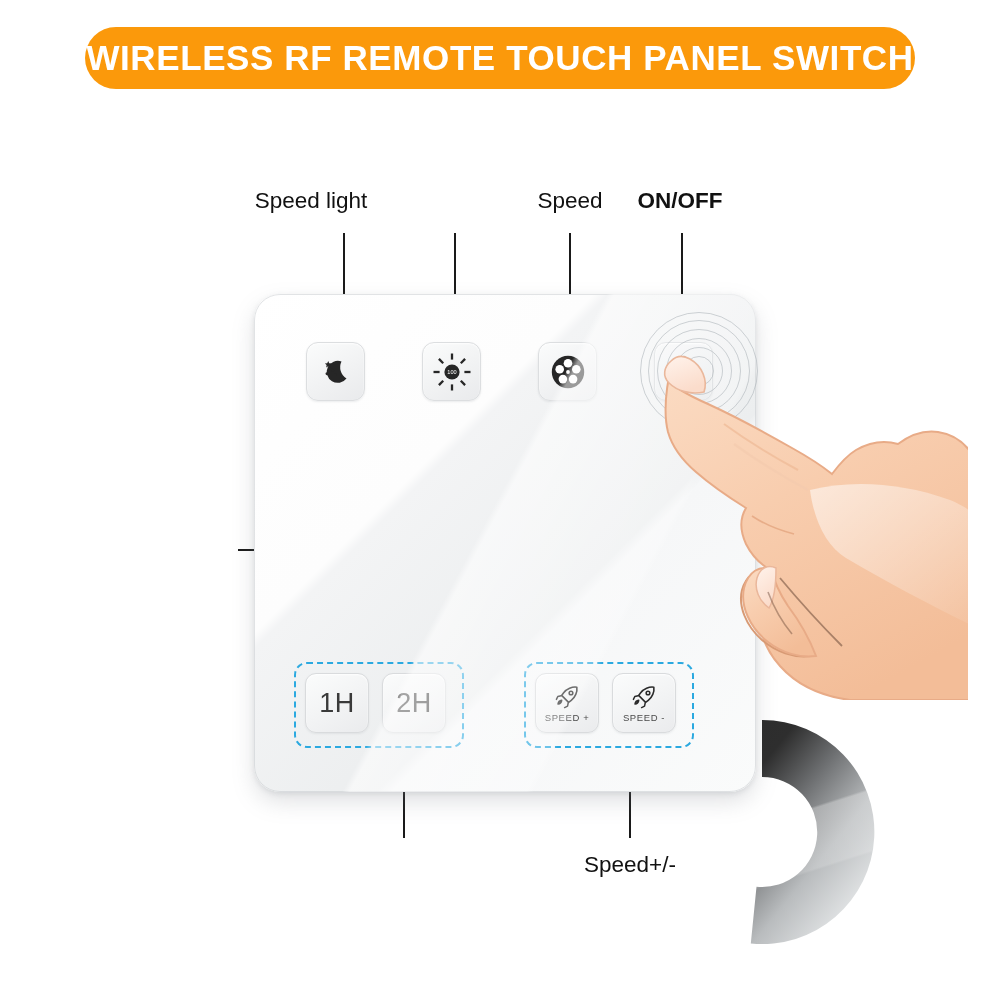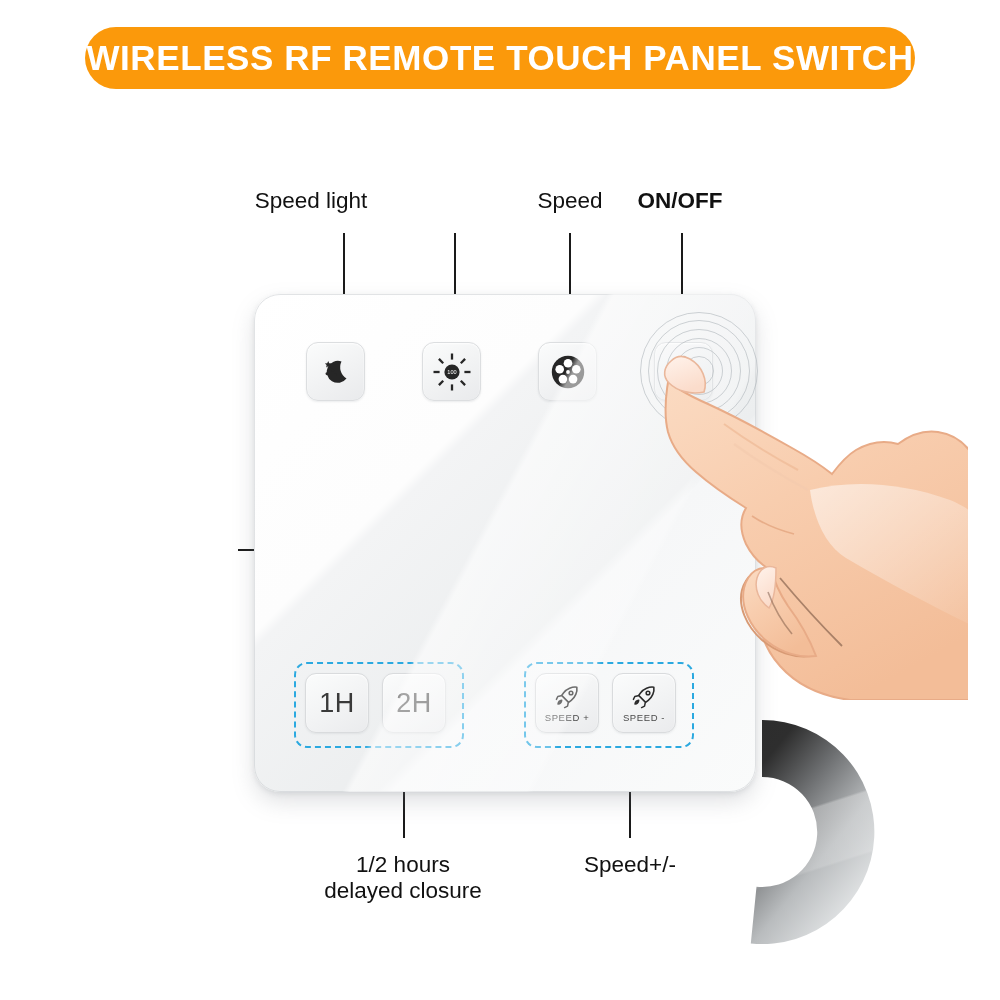--- a/index.html
+++ b/index.html
@@ -195,22 +195,20 @@
   <div class="leader leader-v" style="left:343px; top:233px; height:79px;"></div>
   <div class="leader leader-v" style="left:454px; top:233px; height:79px;"></div>
   <div class="leader leader-v" style="left:569px; top:233px; height:79px;"></div>
   <div class="leader leader-v" style="left:681px; top:233px; height:79px;"></div>
 
   <div class="leader leader-h" style="left:238px; top:549px; width:158px;"></div>
 
   <div class="leader leader-v" style="left:403px; top:750px; height:88px;"></div>
   <div class="leader leader-v" style="left:629px; top:750px; height:88px;"></div>
 
-  <div class="callout" style="left:303px; top:852px; width:200px;">1/2 hours
-delayed closure</div>
 
   <div class="callout" style="left:550px; top:852px; width:160px;">Speed+/-</div>
 
   <div class="panel">
     <div class="panel-bevel"></div>
 
     <div class="key" style="left:52px; top:48px;">
       <svg width="40" height="40" viewBox="0 0 40 40">
         <path d="M30.5 26.5 A11 11 0 1 1 25.5 9.5 A13.2 13.2 0 0 0 30.5 26.5 Z" fill="#262626"></path>
         <path d="M12.2 9.0 l1.0 2.2 2.3 0.3 -1.7 1.6 0.45 2.3 -2.05 -1.15 -2.05 1.15 0.45 -2.3 -1.7 -1.6 2.3 -0.3 Z" fill="#262626"></path>

